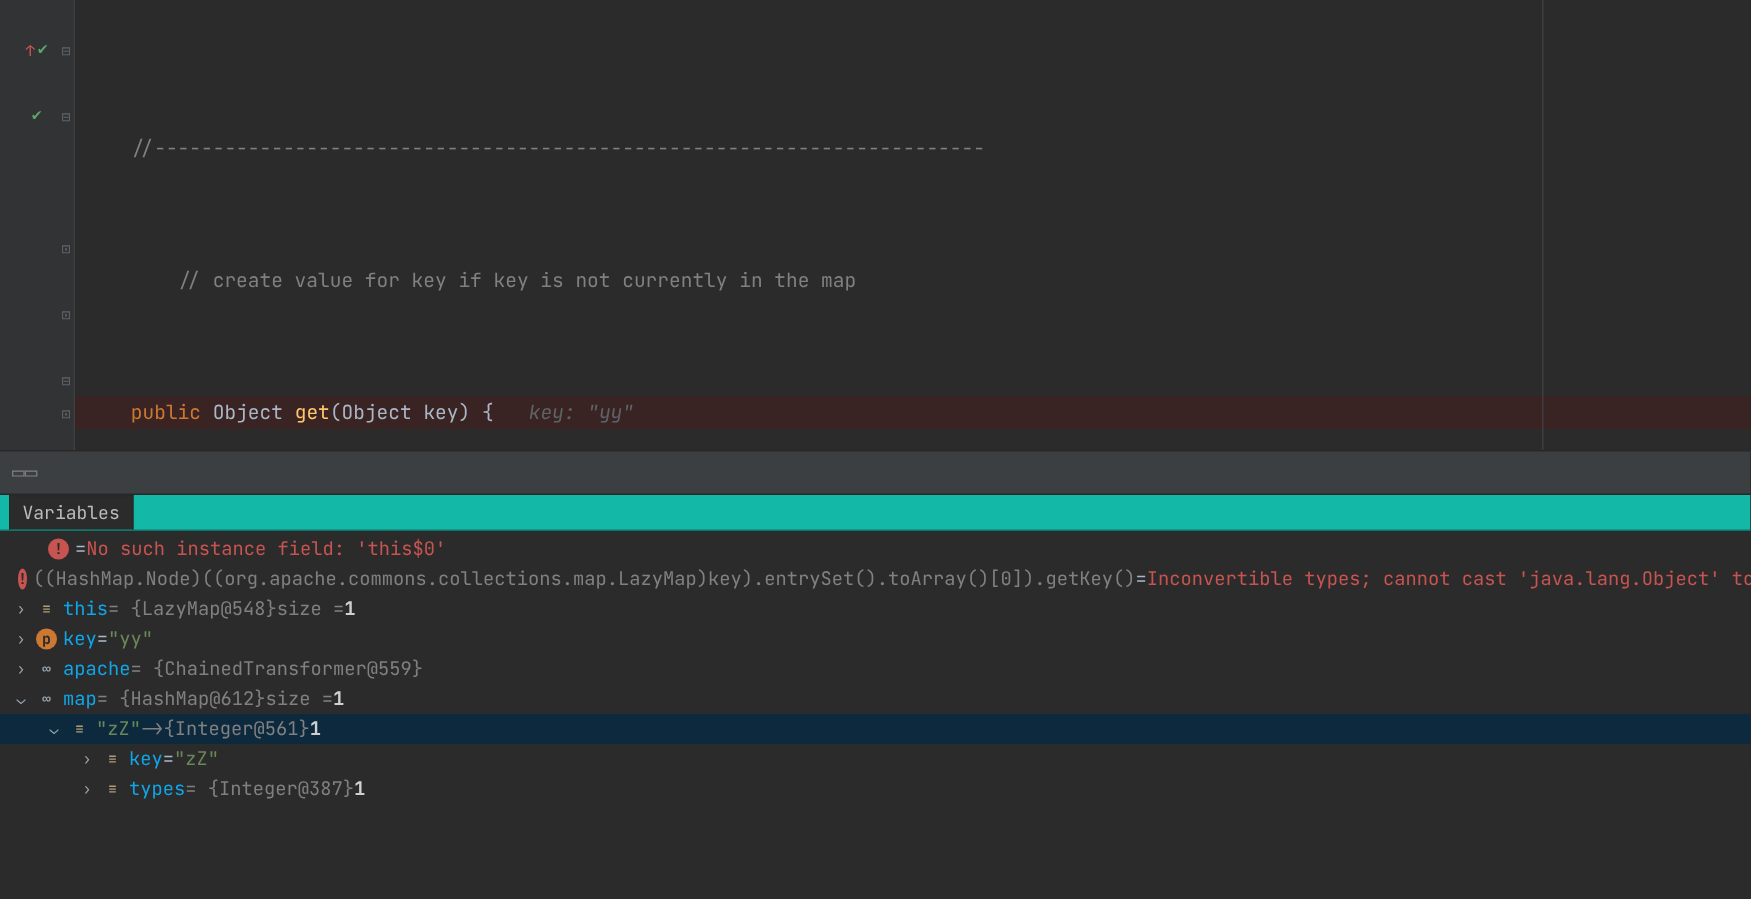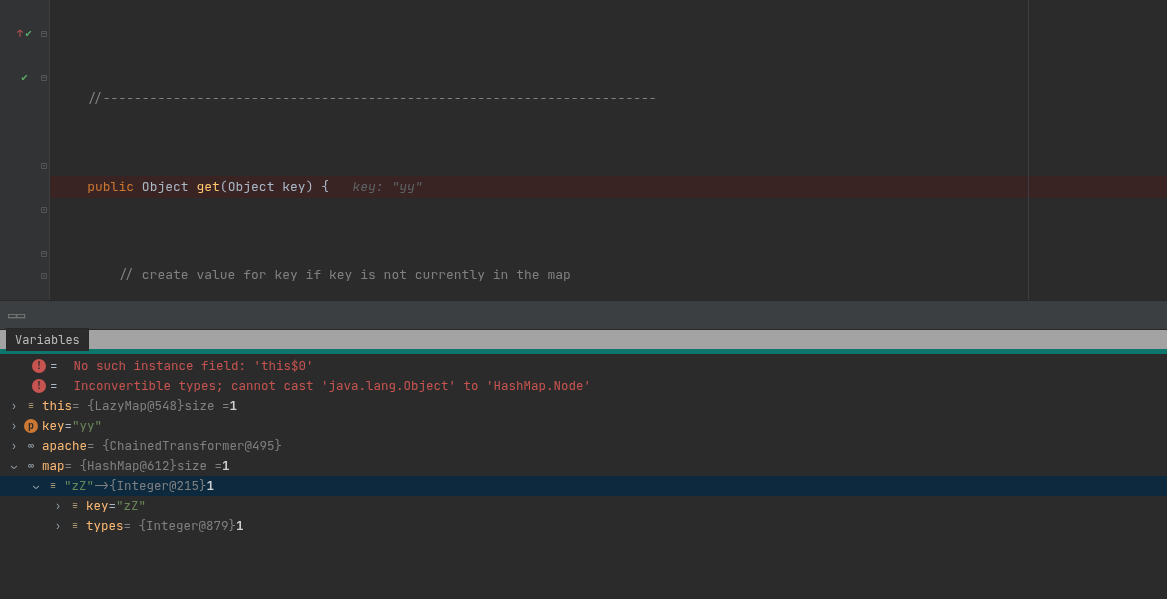--- a/index.html
+++ b/index.html
@@ -86,22 +86,22 @@
 
   
   .debug-panel {
     flex: 1;
     background: #2b2b2b;
     display: flex;
     flex-direction: column;
   }
   .tab-header {
     height: 24px;
-    background: #a3a3a3;
-    border-bottom: 5px solid #0f766e;
+    background: #14b8a6;
+    border-bottom: 1px solid #0f766e;
     display: flex;
     align-items: center;
     padding-left: 6px;
     font-size: 12px;
     color: #bbbbbb;
     text-align: center;
   }
   .tab-header .tab {
     padding: 3px 8px;
     background: #2b2b2b;
@@ -132,24 +132,24 @@
     padding-left: 8px;
     white-space: nowrap;
   }
   .row.sel { background: #0d293e; }
   .arrow { width: 12px; text-align:center; color:#9aa7b0; font-size:10px; display:inline-block; }
   .ic { width:14px; height:14px; display:inline-flex; align-items:center; justify-content:center; border-radius:50%; margin:0 4px; font-size:10px; font-weight:bold; }
   .ic-err { background:#c75450; color:#2b2b2b; }
   .ic-field { color:#b09d79; }
   .ic-param { background:#cc7832; color:#2b2b2b; }
   .ic-obj { color:#9aa7b0; }
-  .v-name { color:#fdba74; }
+  .v-name { color:#0ea5e9; }
   .v-text { color:#808080; }
   .v-eq { color:#a9b7c6; }
-  .v-err { color:#c75450;margin-left:16px; }
+  .v-err { color:#c75450; }
   .v-str { color:#6a8759; }
   .v-bold { color:#d0d0d0; font-weight:bold; }
   .indent { display:inline-block; }
 </style>
 </head>
 <body>
 
 <div class="editor">
   <div class="gutter">
     <div class="gutter-mark" style="top:22px">
@@ -177,23 +177,23 @@
     <div class="gutter-mark" style="top:264px;justify-content:flex-end;padding-right:2px">
       <span class="fold-icon">⊡</span>
     </div>
   </div>
 
   <div class="code-area">
     <div class="margin-line"></div>
 
     <div class="code-line"><span class="cmt">    <span>//-----------------------------------------------------------------------</span></span></div>
 
+    <div class="code-line"><span class="cmt">        <span>// create value for key if key is not currently in the map</span></span></div>
+
     <div class="code-line bp-line">    <span class="kw">public</span> <span class="plain">Object</span> <span class="fn">get</span><span class="plain">(Object key) {</span>   <span class="hint">key: "yy"</span></div>
-
-    <div class="code-line"><span class="cmt">        <span>// create value for key if key is not currently in the map</span></span></div>
 
     
 
     
 
     
 
     
 
     
@@ -224,20 +224,21 @@
     <div class="row">
       <span class="indent" style="width:20px"></span>
       <span class="ic ic-err">!</span>
       <span class="v-eq"> = </span>
       <span class="v-err">No such instance field: 'this$0'</span>
     </div>
 
     <div class="row">
       <span class="indent" style="width:20px"></span>
       <span class="ic ic-err">!</span>
+      <span class="v-text">((HashMap.Node)((org.apache.commons.collections.map.LazyMap)key).entrySet().toArray()[0]).getKey()</span>
       <span class="v-eq"> = </span>
       <span class="v-err">Inconvertible types; cannot cast 'java.lang.Object' to 'HashMap.Node'</span>
     </div>
 
     <div class="row">
       <span class="arrow">›</span>
       <span class="ic ic-field">≡</span>
       <span class="v-name">this</span>
       <span class="v-text"> = {LazyMap@548}  </span>
       <span class="v-text">size = </span>
@@ -249,54 +250,54 @@
       <span class="ic ic-param">p</span>
       <span class="v-name">key</span>
       <span class="v-eq"> = </span>
       <span class="v-str">"yy"</span>
     </div>
 
     <div class="row">
       <span class="arrow">›</span>
       <span class="ic ic-obj">∞</span>
       <span class="v-name">apache</span>
-      <span class="v-text"> = {ChainedTransformer@495}</span>
+      <span class="v-text"> = {ChainedTransformer@559}</span>
     </div>
 
     <div class="row">
       <span class="arrow">⌄</span>
       <span class="ic ic-obj">∞</span>
       <span class="v-name">map</span>
       <span class="v-text"> = {HashMap@612}  </span>
       <span class="v-text">size = </span>
       <span class="v-bold">1</span>
     </div>
 
     <div class="row sel">
       <span class="indent" style="width:22px"></span>
       <span class="arrow">⌄</span>
       <span class="ic ic-field">≡</span>
       <span class="v-str">"zZ"</span>
       <span class="v-text"> -&gt; </span>
-      <span class="v-text">{Integer@215} </span>
+      <span class="v-text">{Integer@561} </span>
       <span class="v-bold">1</span>
     </div>
 
     <div class="row">
       <span class="indent" style="width:44px"></span>
       <span class="arrow">›</span>
       <span class="ic ic-field">≡</span>
       <span class="v-name">key</span>
       <span class="v-eq"> = </span>
       <span class="v-str">"zZ"</span>
     </div>
 
     <div class="row">
       <span class="indent" style="width:44px"></span>
       <span class="arrow">›</span>
       <span class="ic ic-field">≡</span>
       <span class="v-name">types</span>
-      <span class="v-text"> = {Integer@879} </span>
+      <span class="v-text"> = {Integer@387} </span>
       <span class="v-bold">1</span>
     </div>
 
   </div>
 </div>
 
 </body></html>

